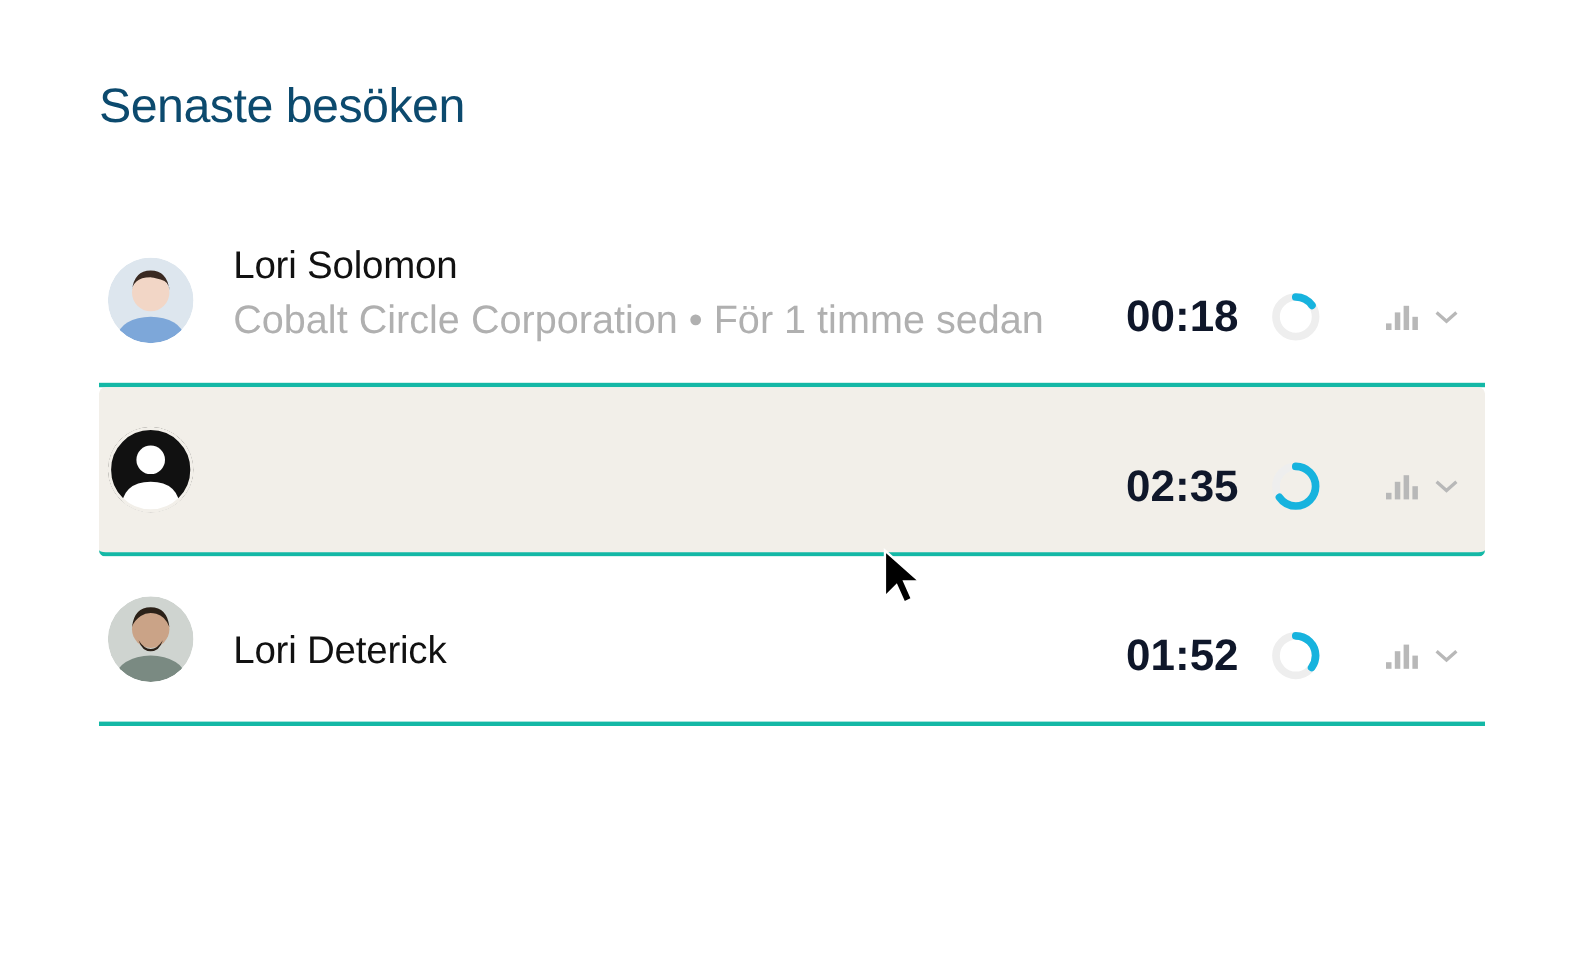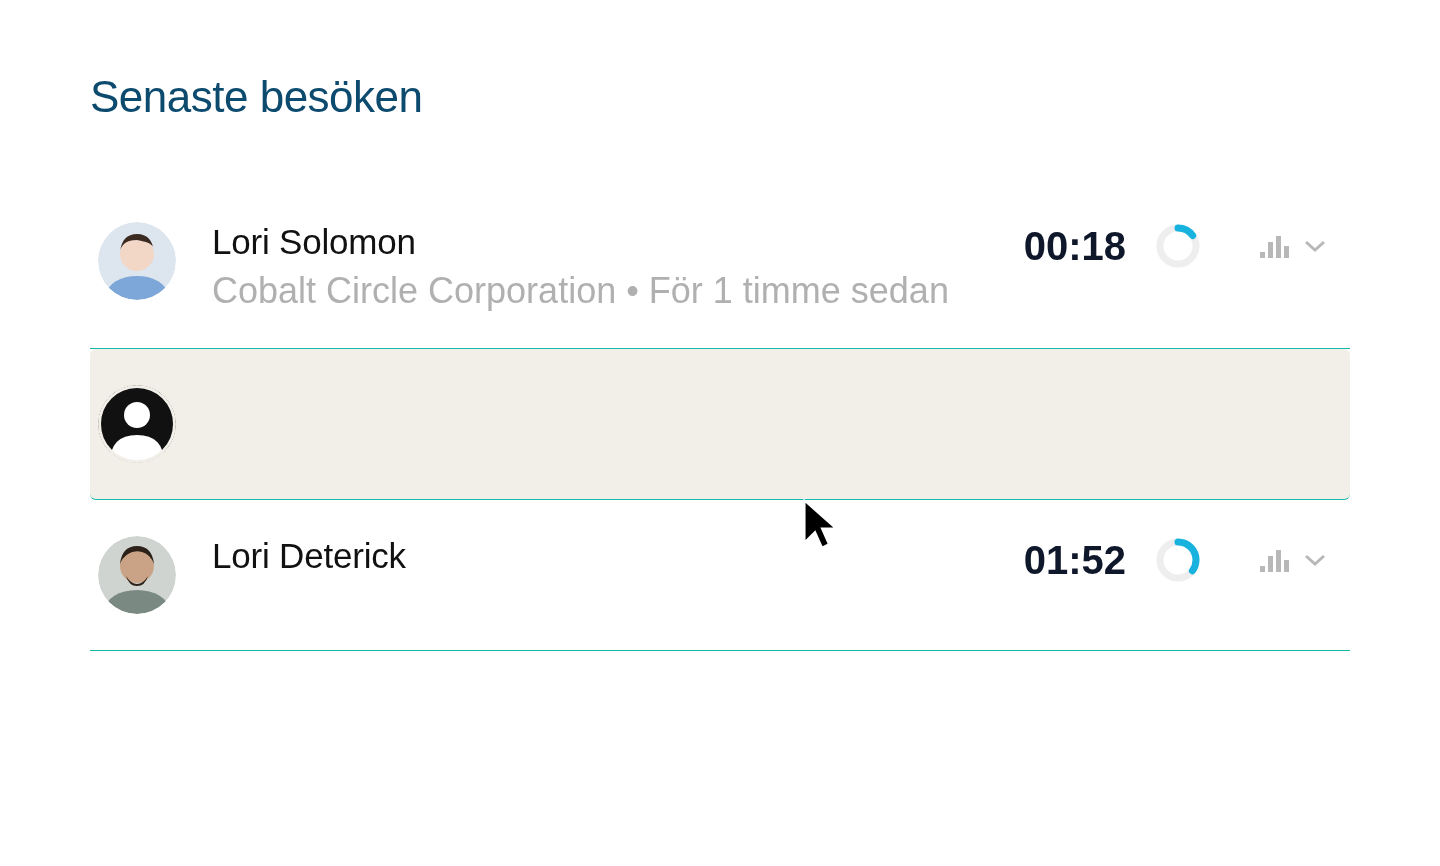--- a/index.html
+++ b/index.html
@@ -17,23 +17,23 @@
   .page-title {
     font-size: 44px;
     font-weight: 400;
     color: #0c4a6e;
     letter-spacing: -0.5px;
     margin-bottom: 64px;
   }
   .list { }
   .row {
     display: flex;
-    align-items: flex-start;
+    align-items: flex-end;
     padding: 36px 24px 36px 8px;
-    border-bottom: 1px solid #14b8a6;
+    border-bottom: 4px solid #14b8a6;
     position: relative;
   }
   .row.hover {
     background: #f2efe9;
     border-radius: 6px;
   }
   .avatar-wrap {
     width: 78px;
     height: 78px;
     border-radius: 50%;
@@ -180,20 +180,38 @@
             </defs>
           <g clip-path="url(#c1)">
             <circle cx="39" cy="39" r="39" fill="#111"></circle>
             <circle cx="39" cy="30" r="13" fill="#fff"></circle>
             <path d="M12 78 Q12 50 39 50 Q66 50 66 78 Z" fill="#fff"></path>
           </g>
           <circle cx="39" cy="39" r="37.5" fill="none" stroke="#f2efe9" stroke-width="3"></circle>
         </svg>
       </div>
       <div class="text-col">
+      </div>
+      <div class="right-col">
+        <div class="duration">02:35</div>
+        <svg class="donut" viewBox="0 0 48 48">
+          <circle class="bg" cx="24" cy="24" r="18"></circle>
+          <circle class="fg" cx="24" cy="24" r="18" stroke-dasharray="113.1" transform="rotate(-90 24 24)" stroke-dashoffset="39.6"></circle>
+        </svg>
+        <div class="actions">
+          <svg class="bars-icon" viewBox="0 0 34 28">
+            <rect x="2" y="20" width="5" height="6"></rect>
+            <rect x="10" y="10" width="5" height="16"></rect>
+            <rect x="18" y="4" width="5" height="22"></rect>
+            <rect x="26" y="14" width="5" height="12"></rect>
+          </svg>
+          <svg class="chevron-icon" viewBox="0 0 22 14">
+            <polyline points="2,3 11,11 20,3"></polyline>
+          </svg>
+        </div>
       </div>
     </div>
 
     <div class="row">
       <div class="avatar-wrap">
         <svg class="avatar-svg" viewBox="0 0 78 78">
           <defs>
               <clipPath id="c2">
                 <circle cx="39" cy="39" r="39"></circle>
               </clipPath>

